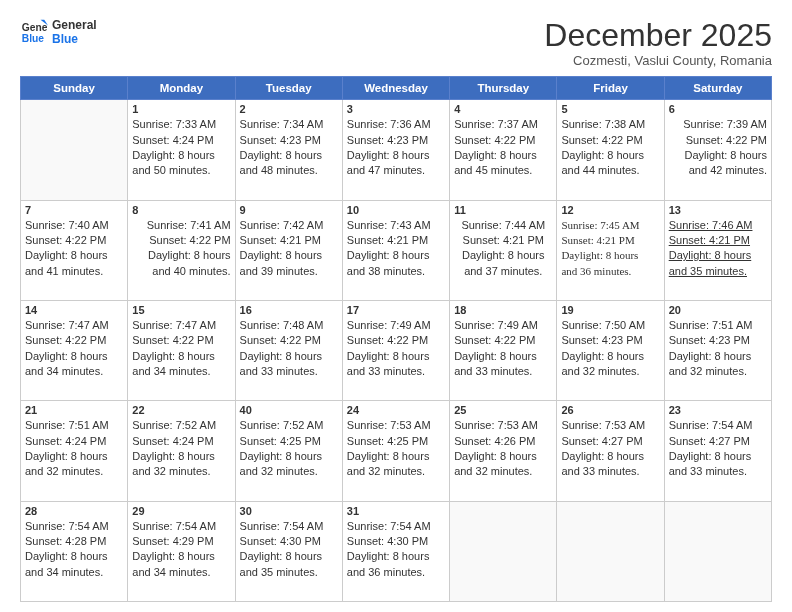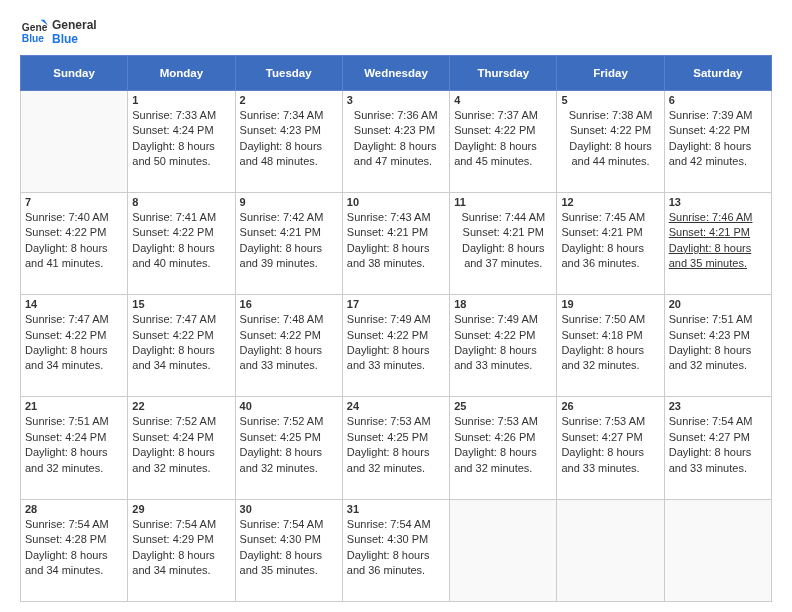--- a/index.html
+++ b/index.html
@@ -51,21 +51,21 @@
       border-collapse: collapse;
       width: 100%;
       table-layout: fixed;
     }
     .calendar th {
       background: #3d6dbf;
       color: #fff;
       font-size: 11.5px;
       font-weight: bold;
       text-align: center;
-      padding: 11px 3px;
+      padding: 5px 3px;
       border: 1px solid #5a80cc;
     }
     .calendar td {
       vertical-align: top;
       border: 1px solid #ccc;
       padding: 3px 4px;
       font-size: 9px;
       color: #333;
       height: 82px;
     }
@@ -94,20 +94,22 @@
         <text x="2" y="14" font-size="11" font-weight="bold" fill="#333">General</text>
         <text x="2" y="26" font-size="11" font-weight="bold" fill="#1a73e8">Blue</text>
         <polygon points="22,2 30,8 26,2" fill="#1a73e8"></polygon>
       </svg>
       <div style="display:flex;flex-direction:column;line-height:1.2;">
         <span style="font-size:12px;font-weight:bold;color:#333;">General</span>
         <span style="font-size:12px;font-weight:bold;color:#1a73e8;">Blue</span>
       </div>
     </div>
     <div class="title-area">
+      <div class="month-title">December 2025</div>
+      <div class="subtitle">Cozmesti, Vaslui County, Romania</div>
     </div>
   </div>
 
   <table class="calendar">
     <thead>
       <tr>
 
       <th>Sunday</th>
           <th>Monday</th>
           <th>Tuesday</th>
@@ -129,58 +131,58 @@
           </td>
           <td>
             <div class="day-number">2</div>
             <div class="day-info" style="white-space: pre-line;">Sunrise: 7:34 AM
 Sunset: 4:23 PM
 Daylight: 8 hours
 and 48 minutes.</div>
           </td>
           <td>
             <div class="day-number">3</div>
-            <div class="day-info" style="white-space: pre-line; margin-left: 7px;">Sunrise: 7:36 AM
+            <div class="day-info" style="white-space: pre-line;">Sunrise: 7:36 AM
 Sunset: 4:23 PM
 Daylight: 8 hours
 and 47 minutes.</div>
           </td>
           <td>
             <div class="day-number">4</div>
             <div class="day-info" style="white-space: pre-line;">Sunrise: 7:37 AM
 Sunset: 4:22 PM
 Daylight: 8 hours
 and 45 minutes.</div>
           </td>
           <td>
             <div class="day-number">5</div>
-            <div class="day-info" style="white-space: pre-line; text-align: center;">Sunrise: 7:38 AM
+            <div class="day-info" style="white-space: pre-line;">Sunrise: 7:38 AM
 Sunset: 4:22 PM
 Daylight: 8 hours
 and 44 minutes.</div>
           </td>
           <td>
             <div class="day-number">6</div>
-            <div class="day-info" style="white-space: pre-line;">Sunrise: 7:39 AM
+            <div class="day-info" style="white-space: pre-line; text-align: right;">Sunrise: 7:39 AM
 Sunset: 4:22 PM
 Daylight: 8 hours
 and 42 minutes.</div>
           </td>
         </tr>
         <tr>
           <td>
             <div class="day-number">7</div>
             <div class="day-info" style="white-space: pre-line;">Sunrise: 7:40 AM
 Sunset: 4:22 PM
 Daylight: 8 hours
 and 41 minutes.</div>
           </td>
           <td>
             <div class="day-number">8</div>
-            <div class="day-info" style="white-space: pre-line;">Sunrise: 7:41 AM
+            <div class="day-info" style="white-space: pre-line; text-align: right;">Sunrise: 7:41 AM
 Sunset: 4:22 PM
 Daylight: 8 hours
 and 40 minutes.</div>
           </td>
           <td>
             <div class="day-number">9</div>
             <div class="day-info" style="white-space: pre-line;">Sunrise: 7:42 AM
 Sunset: 4:21 PM
 Daylight: 8 hours
 and 39 minutes.</div>
@@ -194,21 +196,21 @@
           </td>
           <td>
             <div class="day-number">11</div>
             <div class="day-info" style="white-space: pre-line; text-align: center;">Sunrise: 7:44 AM
 Sunset: 4:21 PM
 Daylight: 8 hours
 and 37 minutes.</div>
           </td>
           <td>
             <div class="day-number">12</div>
-            <div class="day-info" style="white-space: pre-line;">Sunrise: 7:45 AM
+            <div class="day-info" style="white-space: pre-line; font-family: Liberation Serif, serif;">Sunrise: 7:45 AM
 Sunset: 4:21 PM
 Daylight: 8 hours
 and 36 minutes.</div>
           </td>
           <td>
             <div class="day-number">13</div>
             <div class="day-info" style="white-space: pre-line; text-decoration: underline;">Sunrise: 7:46 AM
 Sunset: 4:21 PM
 Daylight: 8 hours
 and 35 minutes.</div>
@@ -246,21 +248,21 @@
           <td>
             <div class="day-number">18</div>
             <div class="day-info" style="white-space: pre-line;">Sunrise: 7:49 AM
 Sunset: 4:22 PM
 Daylight: 8 hours
 and 33 minutes.</div>
           </td>
           <td>
             <div class="day-number">19</div>
             <div class="day-info" style="white-space: pre-line;">Sunrise: 7:50 AM
-Sunset: 4:18 PM
+Sunset: 4:23 PM
 Daylight: 8 hours
 and 32 minutes.</div>
           </td>
           <td>
             <div class="day-number">20</div>
             <div class="day-info" style="white-space: pre-line;">Sunrise: 7:51 AM
 Sunset: 4:23 PM
 Daylight: 8 hours
 and 32 minutes.</div>
           </td>

